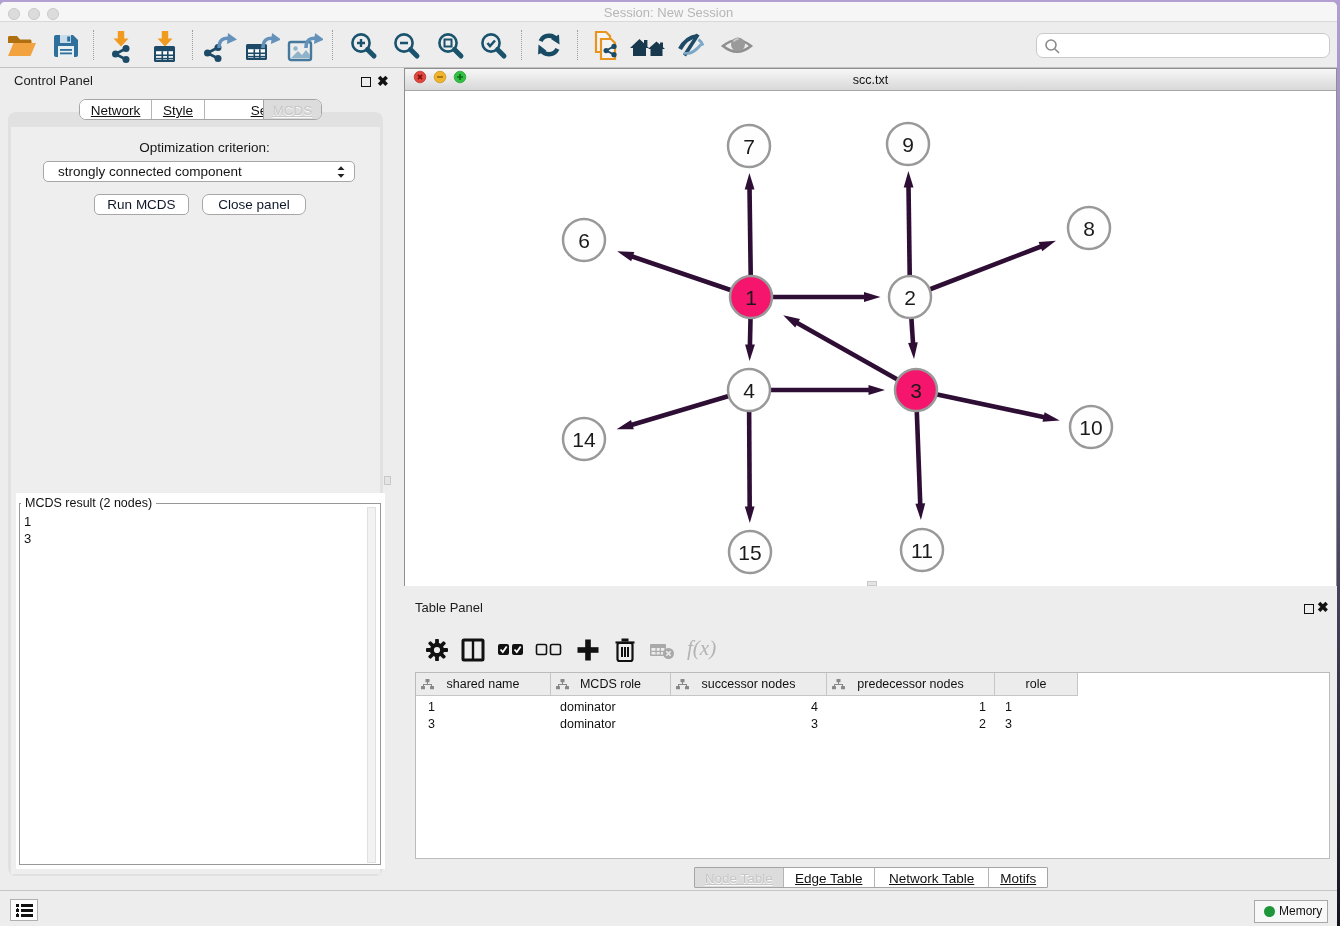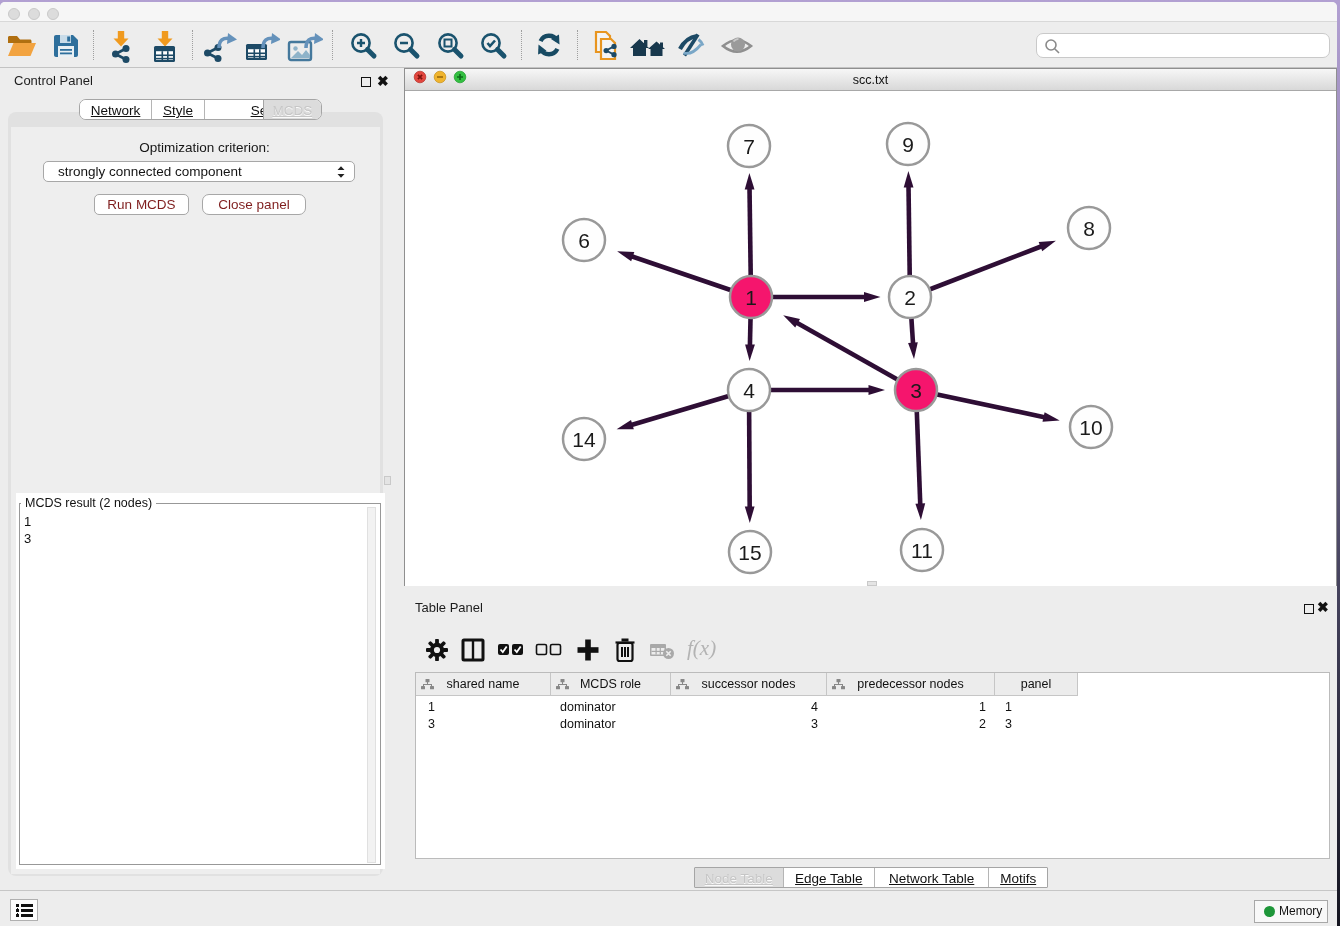--- a/index.html
+++ b/index.html
@@ -43,21 +43,21 @@
 #cpane1 { position:absolute; left:8px; top:43px; width:375px; height:764px;
   background:#e1e1e1; border-radius:8px; }
 #cpane2 { position:absolute; left:11px; top:58px; width:369px; height:747px;
   background:#eeeeee; }
 #optlabel { position:absolute; left:9px; top:71px; width:391px; text-align:center;
   font-size:13.5px; color:#161616; }
 #dropdown { position:absolute; left:43px; top:92px; width:312px; height:21px;
   background:#fff; border:1px solid #a7a7a7; border-radius:5px; font-size:13.5px;
   color:#141414; padding:2px 0 0 14px; }
 .btn { position:absolute; height:21px; background:#fff; border:1px solid #a7a7a7;
-  border-radius:5px; font-size:13.5px; color:#7f1d1d; text-align:center; padding-top:2px; }
+  border-radius:5px; font-size:13.5px; color:#0f172a; text-align:center; padding-top:2px; }
 
 #resultwhite { position:absolute; left:16px; top:424px; width:369px; height:376px; background:#fff; }
 #groupbox { position:absolute; left:3px; top:10px; width:362px; height:362px;
   border:1px solid #989898; }
 #grouplabel { position:absolute; left:5px; top:3px; background:#fff; padding:0 4px;
   font-size:12.5px; color:#111; }
 #resultlines { position:absolute; left:8px; top:21px; font-size:13px; color:#111; line-height:16.5px; }
 #resscroll { position:absolute; right:9px; top:14px; width:9px; height:356px;
   background:#f2f2f2; border:1px solid #e0e0e0; }
 
@@ -94,20 +94,21 @@
   background:#f8f8f8; border:1px solid #a8a8a8; font-size:12px; color:#111; }
 </style>
 </head>
 <body>
 <div id="desktopstrip"></div>
 <div id="win">
   <div id="titlebar">
     <div class="tl" style="left:8px;"></div>
     <div class="tl" style="left:28px;"></div>
     <div class="tl" style="left:47px;"></div>
+    <div id="wtitle">Session: New Session</div>
   </div>
   <div id="toolbar">
     <div class="tbsep" style="left:93px;"></div>
       <div class="tbsep" style="left:192px;"></div>
       <div class="tbsep" style="left:332px;"></div>
       <div class="tbsep" style="left:521px;"></div>
       <div class="tbsep" style="left:577px;"></div>
       <svg class="tbi" style="left:4px; top:8px;" width="34" height="30" viewBox="0 0 34 30">
 <path d="M4 25 V6.5 C4 5.7 4.6 5 5.5 5 H13 L16 8.5 H26 C26.8 8.5 27.5 9.2 27.5 10 V12 H4 Z" fill="#b06f10"></path>
 <path d="M4 25 L9.5 12 H32 L26.5 25 Z" fill="#f2a340"></path>
@@ -400,21 +401,21 @@
             </g>
           </svg>successor nodes</div>
         <div class="hrow" style="left:411px; width:168px;"><svg width="13" height="11" viewBox="0 0 13 11">
             <g fill="#888">
               <rect x="4.5" y="0" width="4" height="3.2" rx="0.5"></rect>
               <rect x="0" y="7" width="4" height="3.2" rx="0.5"></rect>
               <rect x="9" y="7" width="4" height="3.2" rx="0.5"></rect>
               <path d="M6 3 V5 H2 V8 H3 V6 H10 V8 H11 V5 H7 V3 Z"></path>
             </g>
           </svg>predecessor nodes</div>
-        <div class="hrow" style="left:579px; width:83px;">panel</div>
+        <div class="hrow" style="left:579px; width:83px;">role</div>
         <div class="drow" style="left:12px; top:27px;">1</div>
         <div class="drow" style="left:144px; top:27px;">dominator</div>
         <div class="drow" style="left:255px; top:27px; width:147px; text-align:right;">4</div>
         <div class="drow" style="left:411px; top:27px; width:159px; text-align:right;">1</div>
         <div class="drow" style="left:589px; top:27px;">1</div>
         <div class="drow" style="left:12px; top:44px;">3</div>
         <div class="drow" style="left:144px; top:44px;">dominator</div>
         <div class="drow" style="left:255px; top:44px; width:147px; text-align:right;">3</div>
         <div class="drow" style="left:411px; top:44px; width:159px; text-align:right;">2</div>
         <div class="drow" style="left:589px; top:44px;">3</div>

